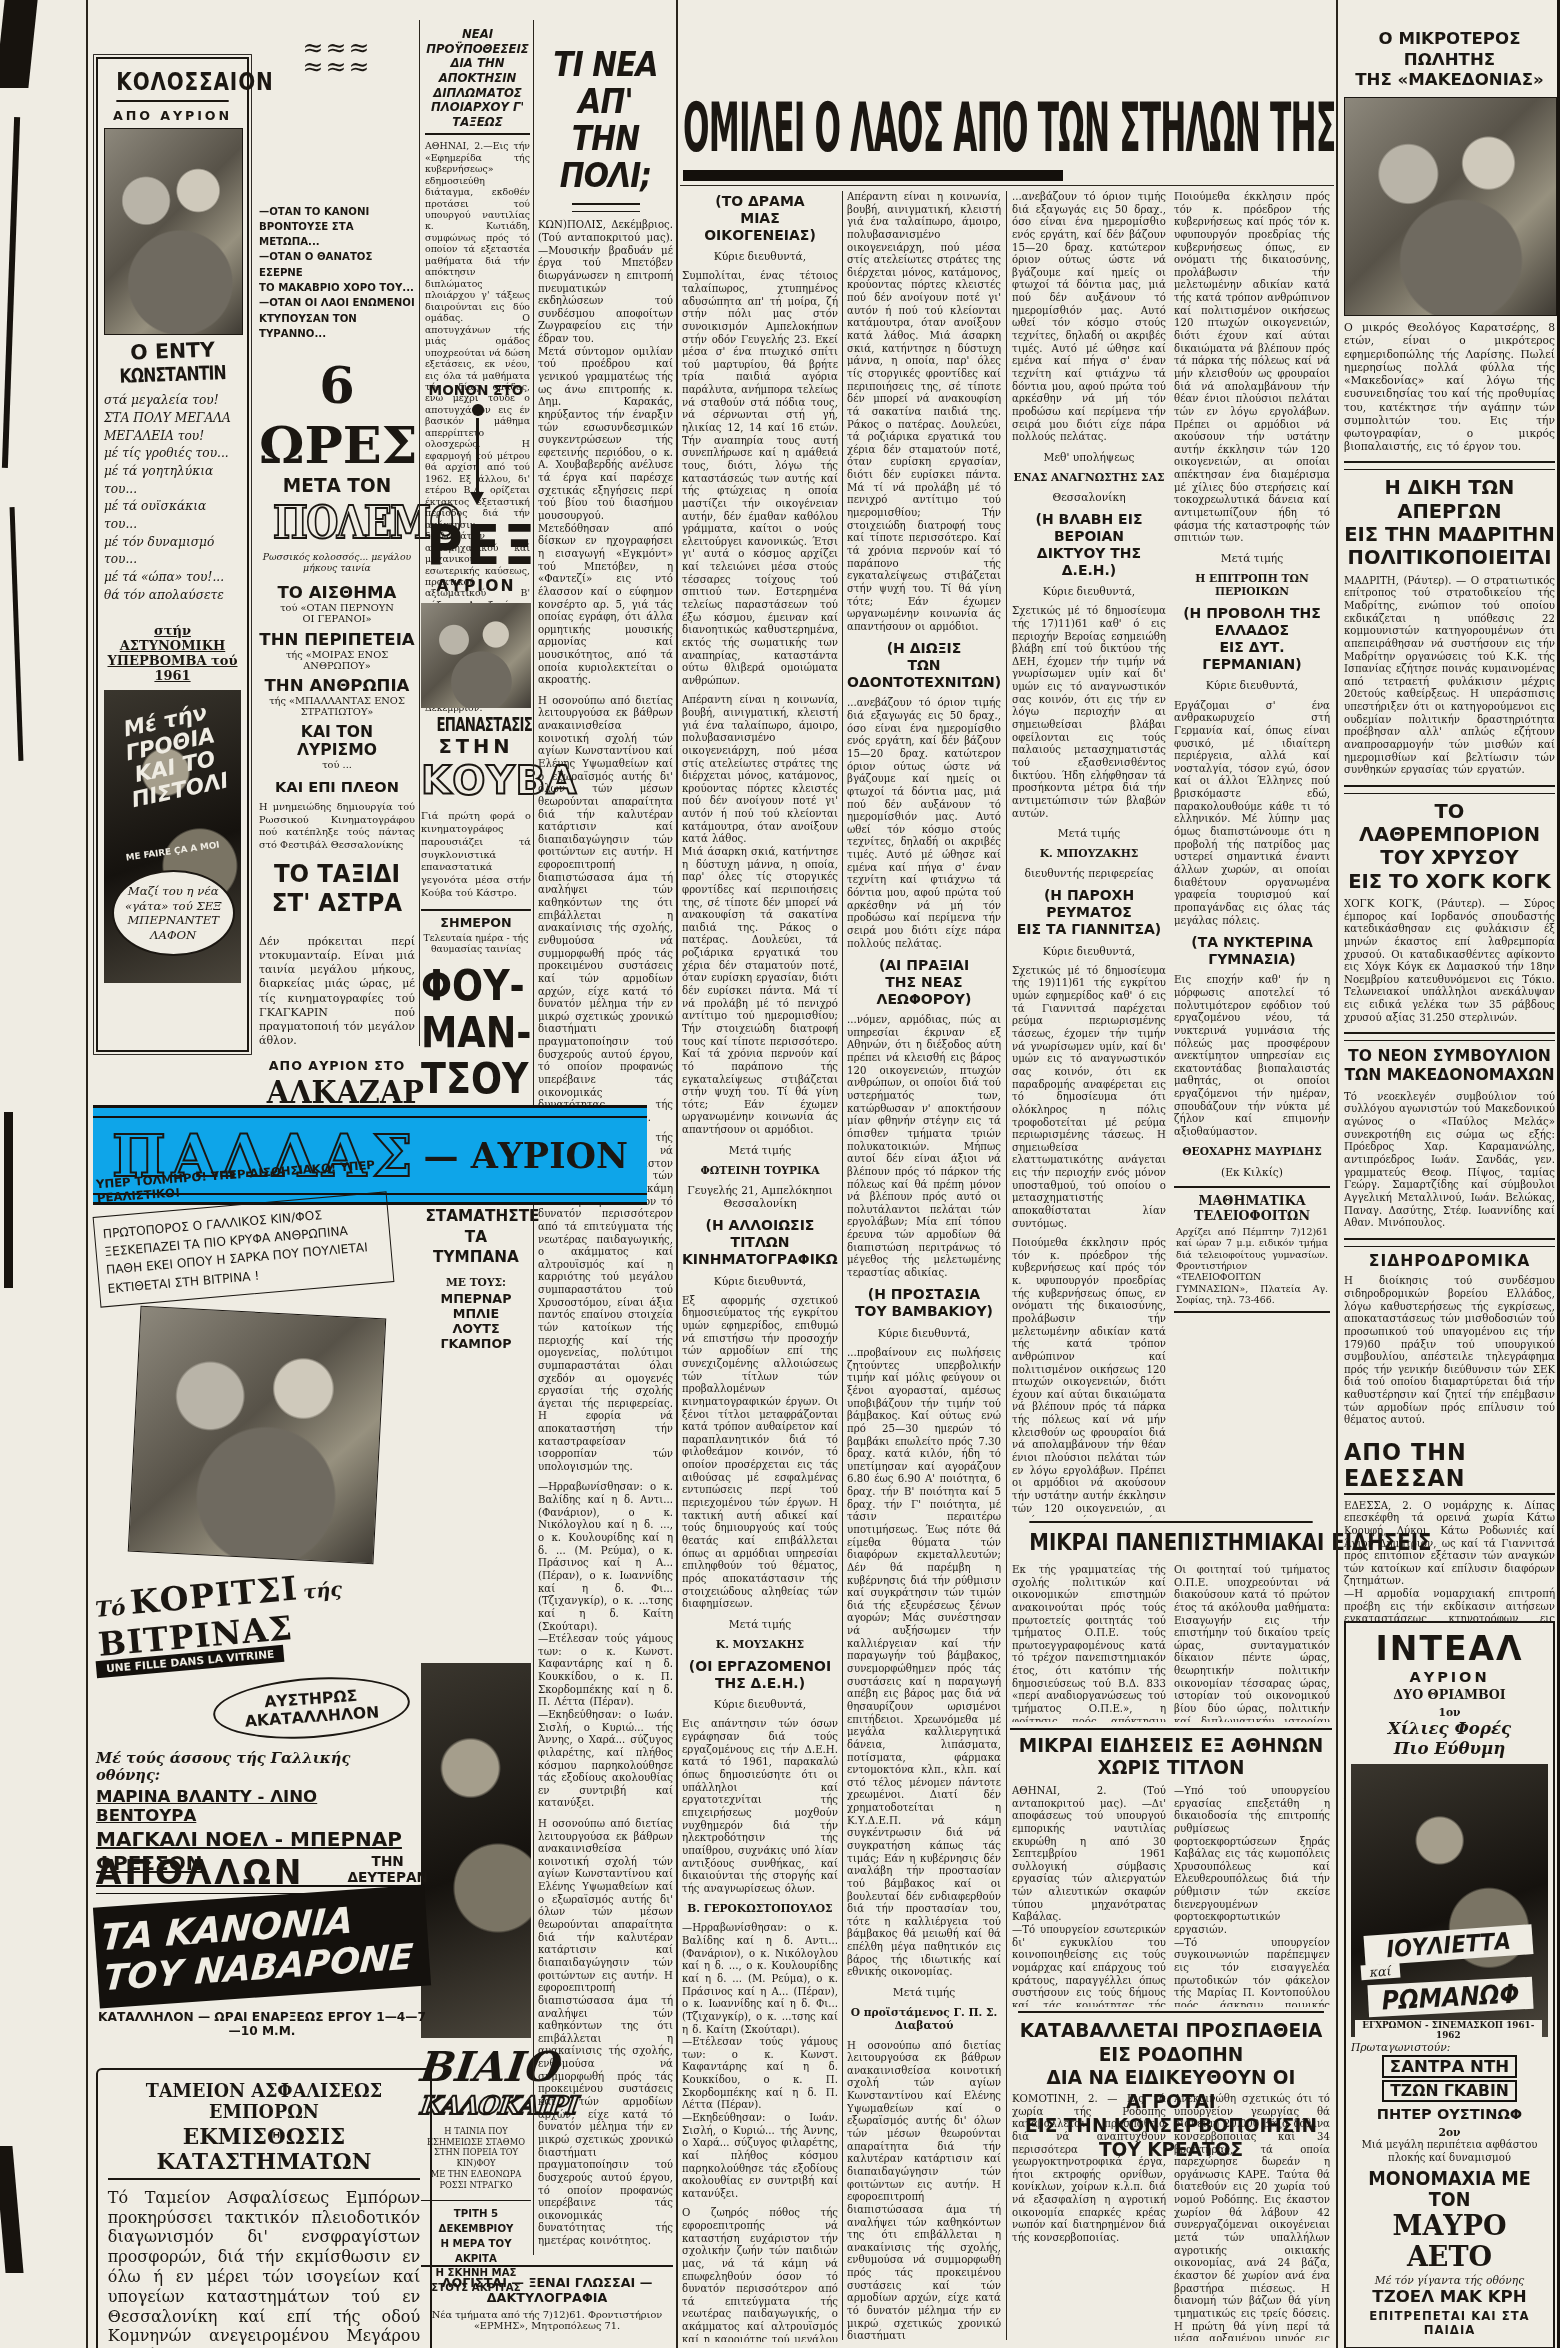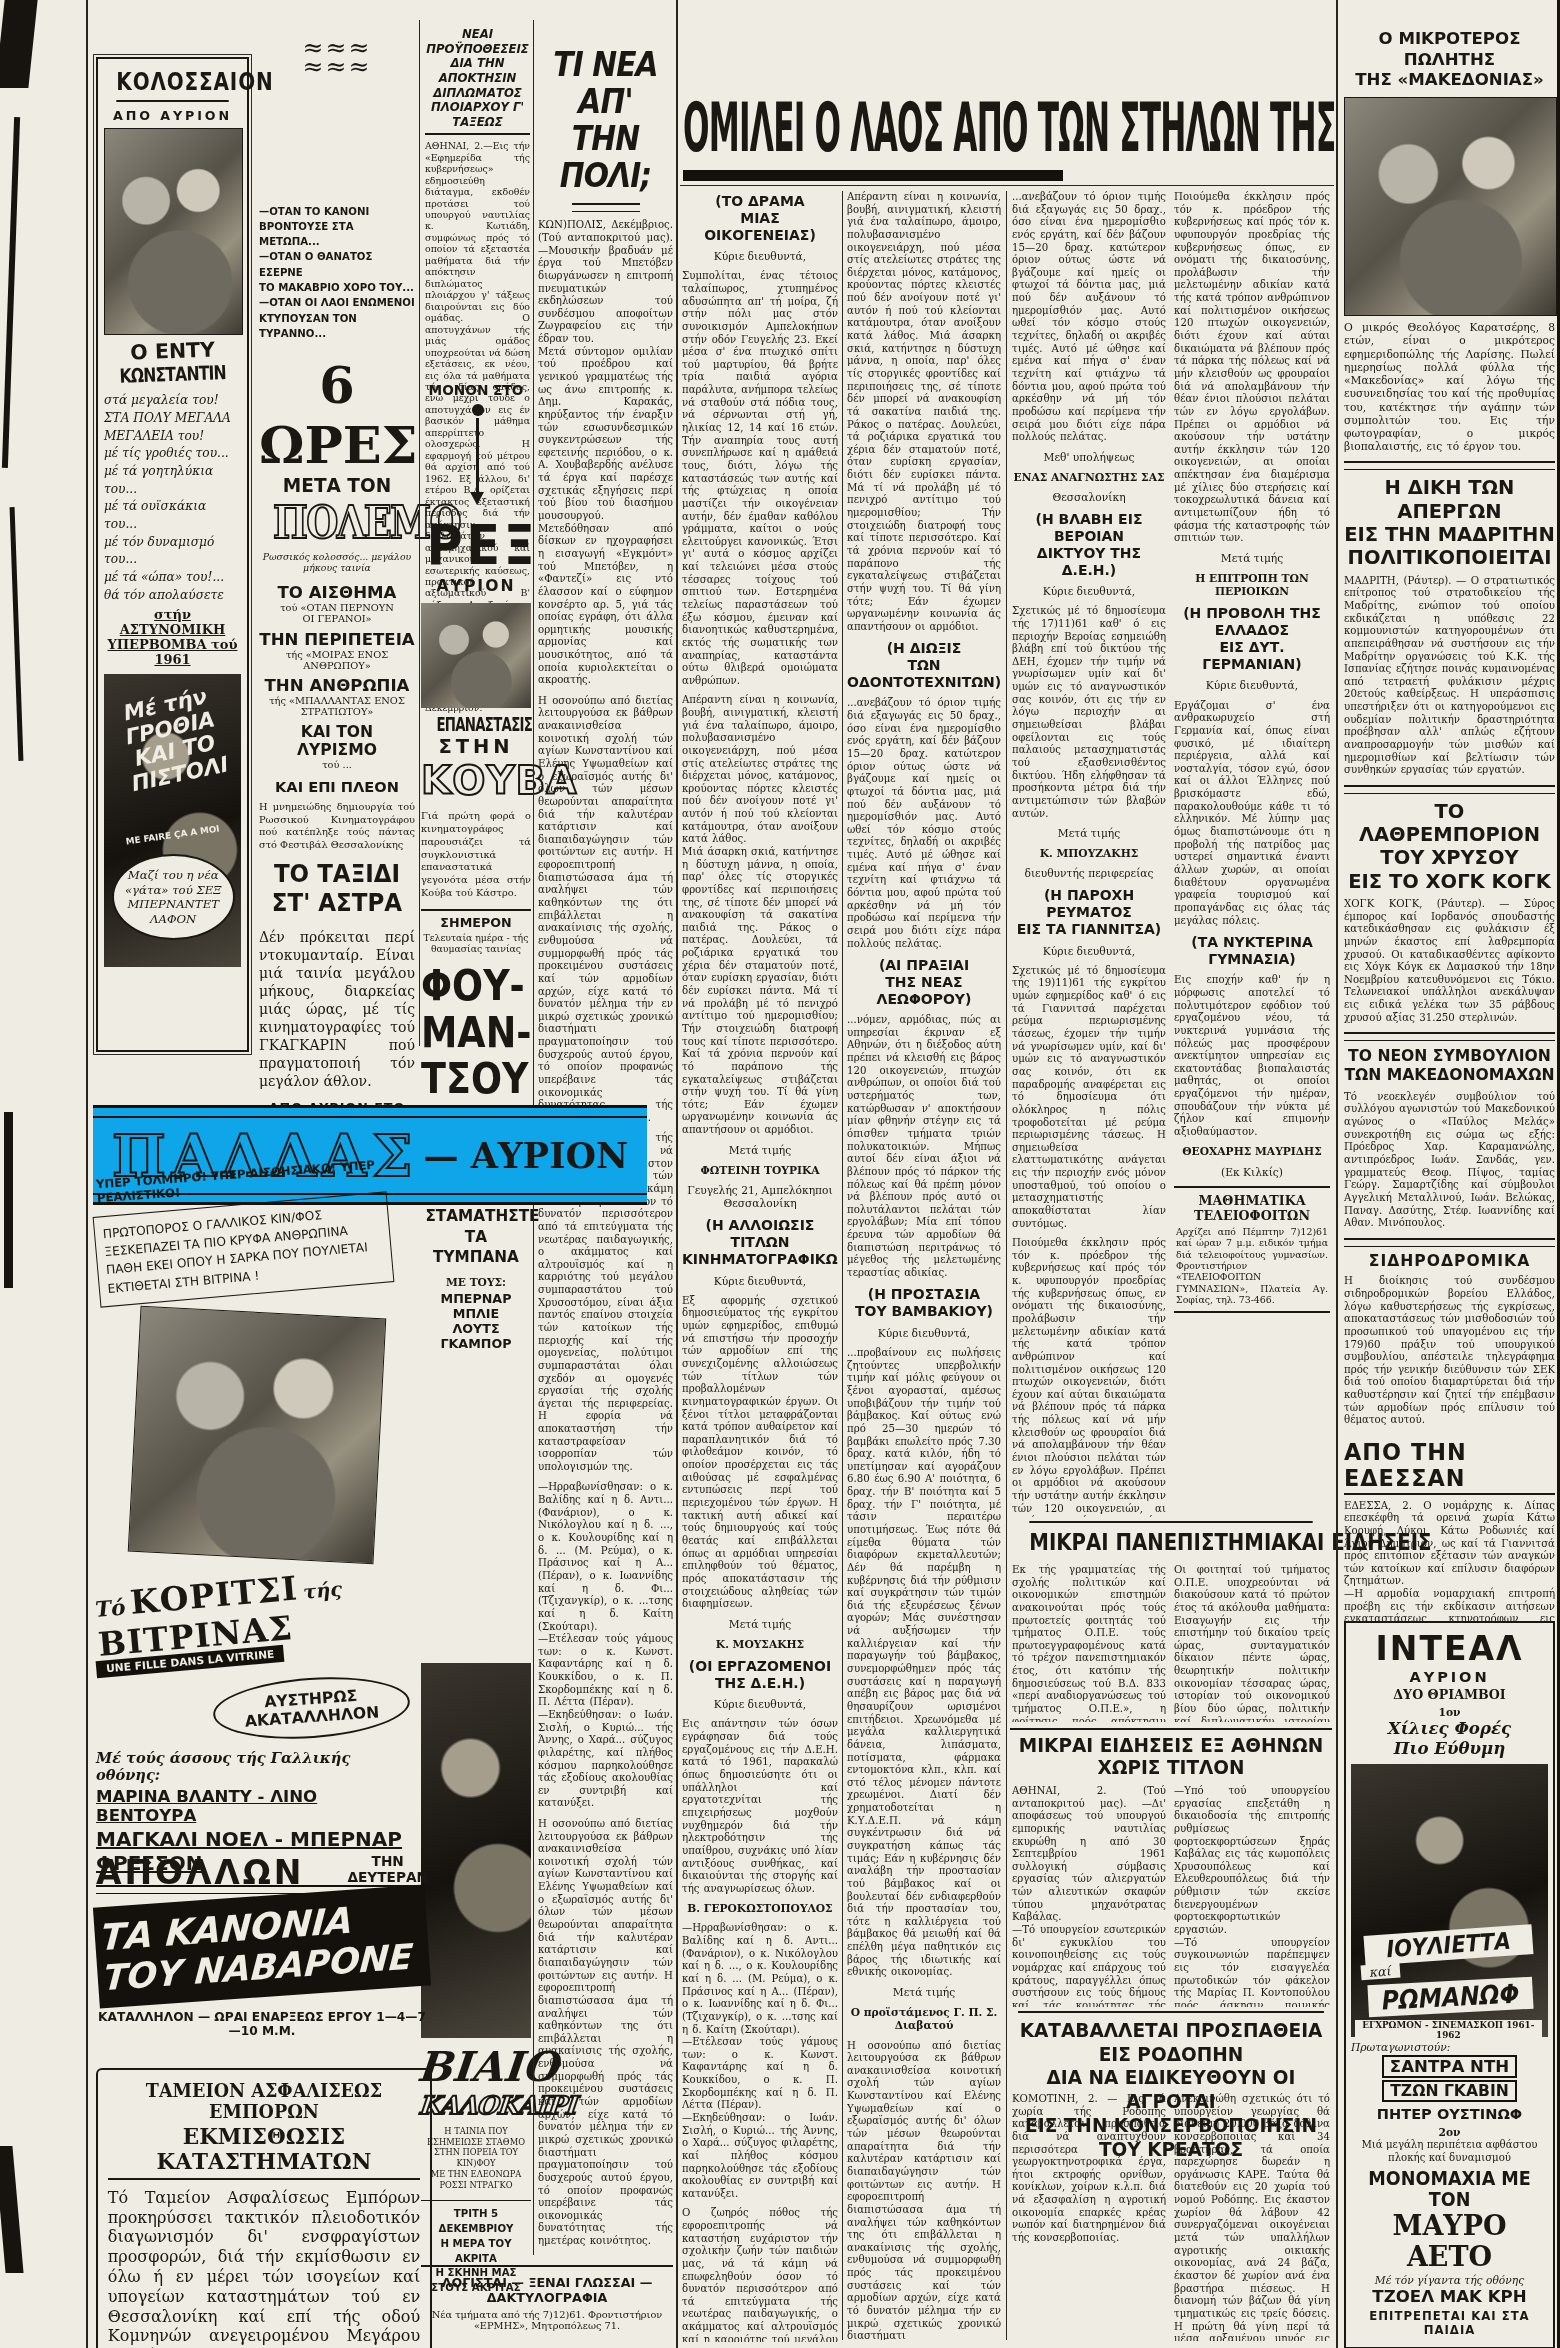--- a/index.html
+++ b/index.html
@@ -62,21 +62,21 @@
     <div class="c sans b" style="font-size:19.5px;transform:rotate(-2deg) scaleX(.8);letter-spacing:-1px;">ΚΩΝΣΤΑΝΤΙΝ</div>
     <div class="pre i" style="font-size:12.2px;line-height:1.45;margin-top:5.9px;">στά μεγαλεία του!
 ΣΤΑ ΠΟΛΥ ΜΕΓΑΛΑ
 ΜΕΓΑΛΕΙΑ του!
 μέ τίς γροθιές του...
 μέ τά γοητηλύκια του...
 μέ τά ουϊσκάκια του...
 μέ τόν δυναμισμό του...
 μέ τά «ώπα» του!...
 θά τόν απολαύσετε</div>
-    <div class="pre c b" style="font-size:13px;text-decoration:underline;margin-top:2px;">στήν ΑΣΤΥΝΟΜΙΚΗ
+    <div class="pre c b" style="font-size:13px;text-decoration:underline;margin-top:18px;">στήν ΑΣΤΥΝΟΜΙΚΗ
 ΥΠΕΡΒΟΜΒΑ τού 1961</div>
     <div class="photo-dark" style="width:100%;height:293px;margin-top:7.8px;position:relative;">
       <div class="pre c sans b" style="position:absolute;left:0;top:17.6px;width:100%;color:#efece3;font-size:21.5px;line-height:1.1;transform:rotate(-12deg);font-style:italic;">Μέ τήν
 ΓΡΟΘΙΑ
 ΚΑΙ ΤΟ
 ΠΙΣΤΟΛΙ</div>
       <div class="c sans b" style="position:absolute;left:0;top:156px;width:100%;color:#efece3;font-size:8.8px;transform:rotate(-8deg);">ME FAIRE ÇA A MOI</div>
       <div class="pre c" style="position:absolute;left:7.8px;top:180px;width:115px;background:#efece3;border:2px solid #1b1712;border-radius:50%;font-size:11.7px;font-style:italic;padding:11.7px 2px;line-height:1.25;">Μαζί του η νέα
 «γάτα» τού ΣΕΞ
 ΜΠΕΡΝΑΝΤΕΤ
@@ -104,21 +104,21 @@
     <div class="c pre" style="font-size:9.8px;">τής «ΜΟΙΡΑΣ ΕΝΟΣ ΑΝΘΡΩΠΟΥ»</div>
     <div class="c sans b" style="font-size:16.6px;margin-top:5.9px;">ΤΗΝ ΑΝΘΡΩΠΙΑ</div>
     <div class="c pre" style="font-size:9.8px;">τής «ΜΠΑΛΛΑΝΤΑΣ ΕΝΟΣ
 ΣΤΡΑΤΙΩΤΟΥ»</div>
     <div class="c sans b" style="font-size:15.6px;margin-top:5.9px;">ΚΑΙ ΤΟΝ ΛΥΡΙΣΜΟ</div>
     <div class="c" style="font-size:9.8px;">τού ...</div>
     <div class="c sans b" style="font-size:14.6px;margin-top:7.8px;">ΚΑΙ ΕΠΙ ΠΛΕΟΝ</div>
     <div class="just" style="font-size:9.8px;line-height:1.3;margin-top:5.9px;">Η μνημειώδης δημιουργία τού Ρωσσικού Κινηματογράφου πού κατέπληξε τούς πάντας στό Φεστιβάλ Θεσσαλονίκης</div>
     <div class="c pre sans b" style="font-size:25px;line-height:1.15;margin-top:7.8px;transform:scaleX(.92);">ΤΟ ΤΑΞΙΔΙ
 ΣΤ' ΑΣΤΡΑ</div>
-    <div class="just" style="font-size:14px;line-height:1.28;margin-top:12px;">Δέν πρόκειται περί ντοκυμανταίρ. Είναι μιά ταινία μεγάλου μήκους, διαρκείας μιάς ώρας, μέ τίς κινηματογραφίες τού ΓΚΑΓΚΑΡΙΝ πού πραγματοποιή τόν μεγάλον άθλον.</div>
+    <div class="just" style="font-size:11px;line-height:1.28;margin-top:18px;">Δέν πρόκειται περί ντοκυμανταίρ. Είναι μιά ταινία μεγάλου μήκους, διαρκείας μιάς ώρας, μέ τίς κινηματογραφίες τού ΓΚΑΓΚΑΡΙΝ πού πραγματοποιή τόν μεγάλον άθλον.</div>
     <div class="c sans b" style="font-size:12.7px;margin-top:9.8px;letter-spacing:1px;">ΑΠΟ ΑΥΡΙΟΝ ΣΤΟ</div>
     <div class="c serif b" style="font-size:32px;transform:scaleX(.9);">ΑΛΚΑΖΑΡ</div>
   </div>
   <div class="abs vrule" style="left:419px;top:19.5px;height:1026px;"></div>
 
   <div class="abs" style="left:425px;top:27px;width:105px;">
     <div class="c pre sans b i" style="font-size:11.7px;line-height:1.25;border-bottom:2px solid #1b1712;padding-bottom:3.9px;">ΝΕΑΙ ΠΡΟΫΠΟΘΕΣΕΙΣ
 ΔΙΑ ΤΗΝ ΑΠΟΚΤΗΣΙΝ
 ΔΙΠΛΩΜΑΤΟΣ
 ΠΛΟΙΑΡΧΟΥ Γ' ΤΑΞΕΩΣ</div>

